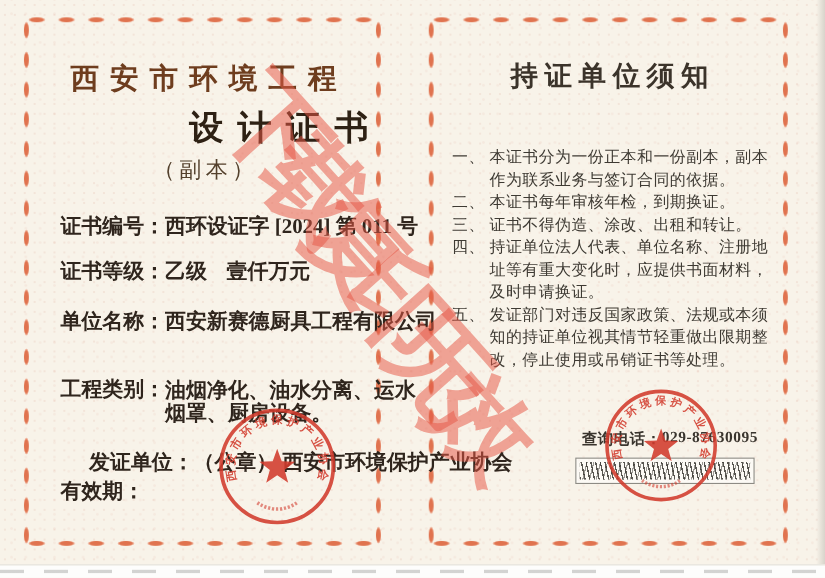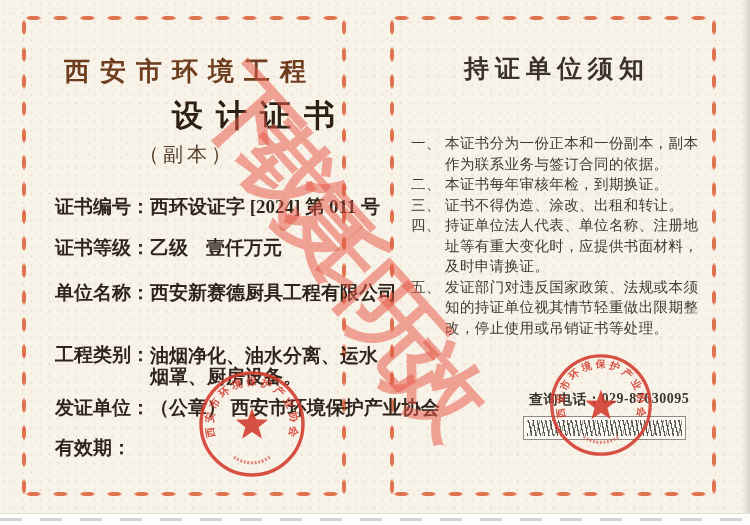--- a/index.html
+++ b/index.html
@@ -146,21 +146,21 @@
       <span class="val">壹仟万元</span>
     </div>
     <div class="field" style="top:282px;">
       <span class="lbl">单位名称：</span>
       <span class="val">西安新赛德厨具工程有限公司</span>
     </div>
     <div class="field" style="top:322px;">
       <span class="lbl">工程类别：</span>
       <span class="val wrap">油烟净化、油水分离、运水烟罩、厨房设备。</span>
     </div>
-    <div class="field" style="top:397px;">
+    <div class="field" style="top:410px;margin-left:26px;">
       <span class="lbl">发证单位：</span>
       <span class="val">（公章） 西安市环境保护产业协会</span>
     </div>
     <div class="field" style="top:437px;">
       <span class="lbl">有效期：</span>
     </div>
   </div>
 
   <div>
     <div class="rp-title">持证单位须知</div>

